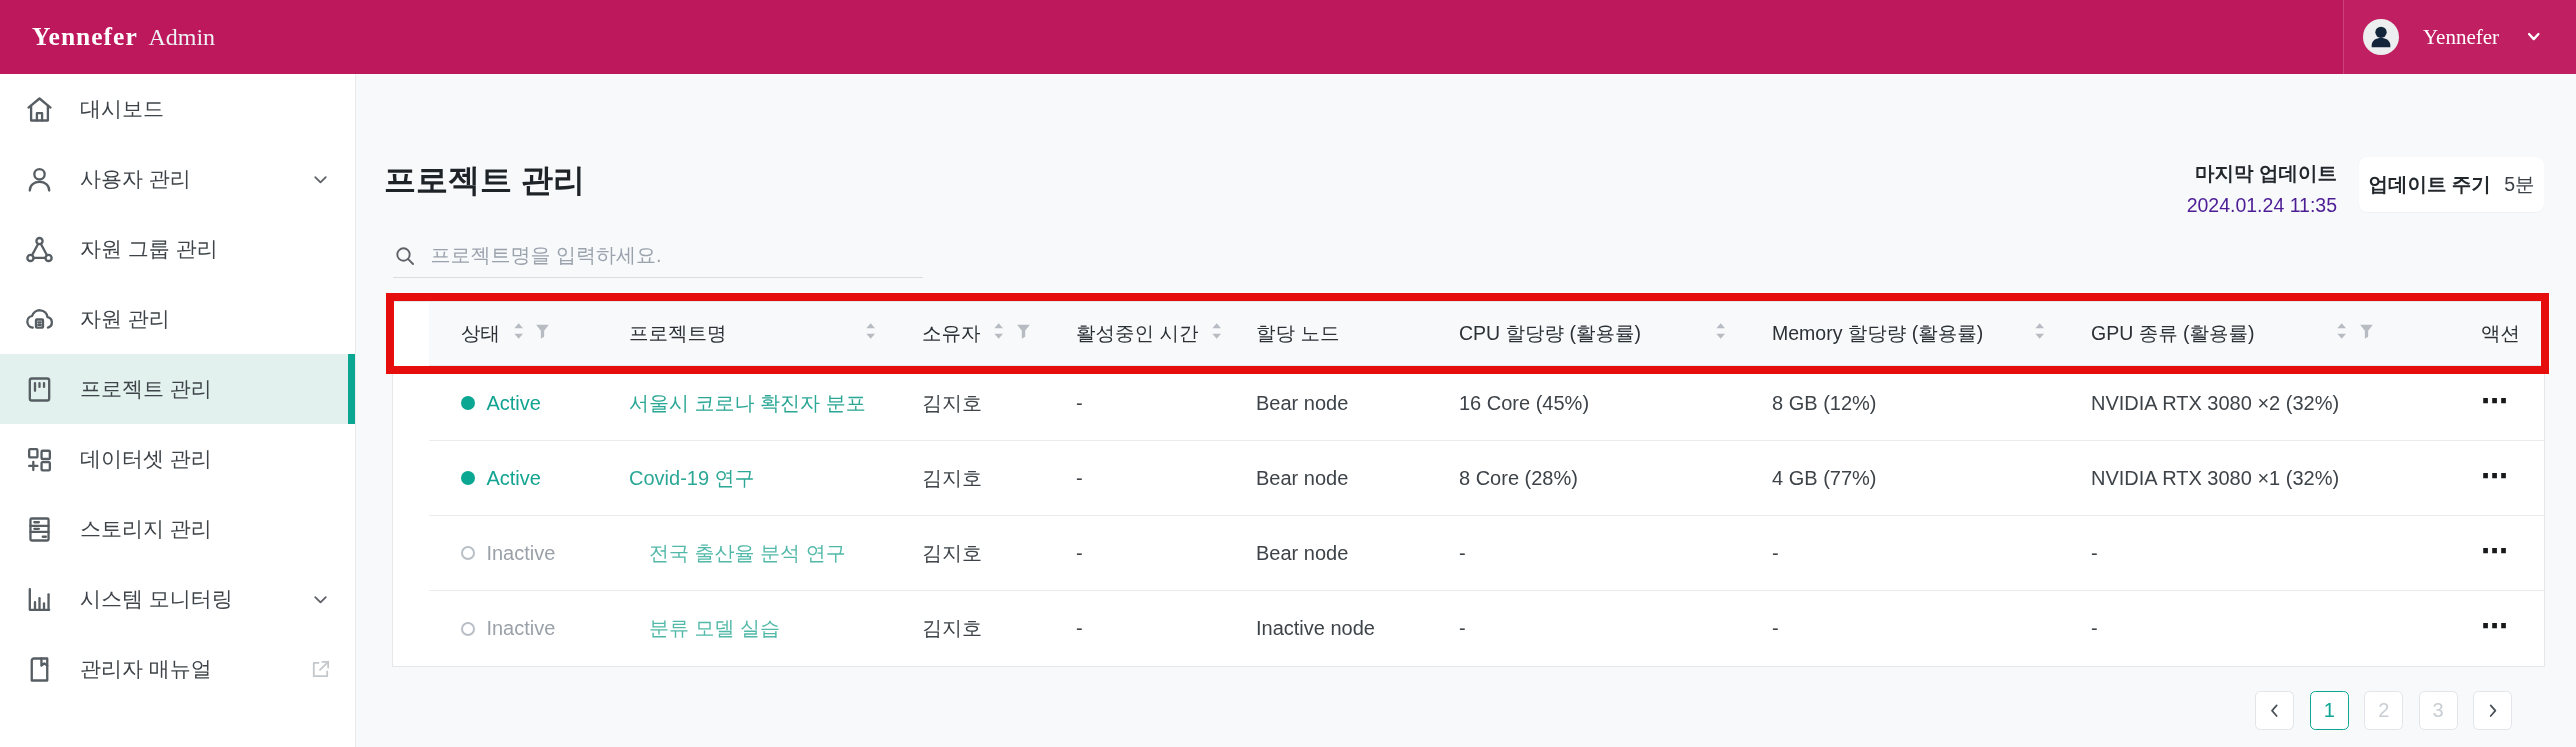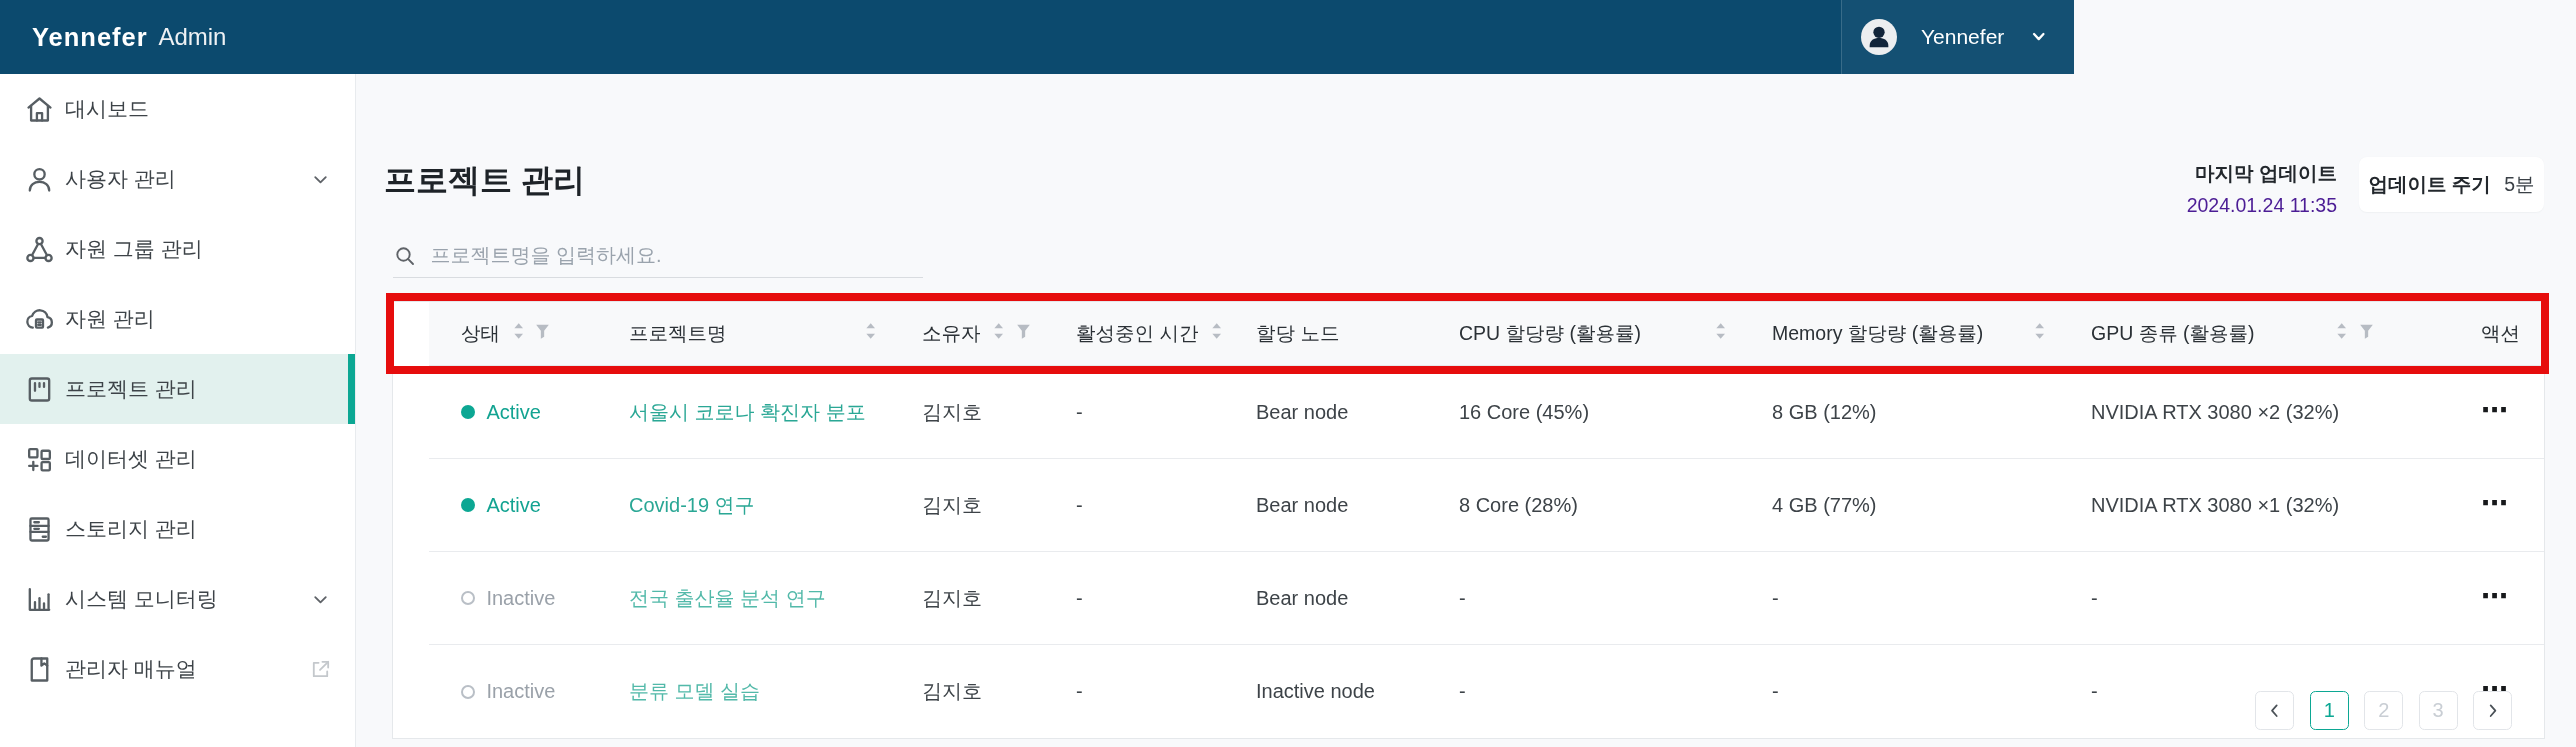--- a/index.html
+++ b/index.html
@@ -1,36 +1,36 @@
 <!DOCTYPE html>
 <html lang="ko" style="font-size:10.7px"><head>
 <meta charset="utf-8">
 <style>
   * { margin:0; padding:0; box-sizing:border-box; }
   html,body { width:2576px; height:747px; overflow:hidden;
     font-family:"Liberation Sans","DejaVu Sans",sans-serif; background:#f8f9fb; }
   body { position:relative; }
 
   
-  .topbar { position:absolute; left:0; top:0; width:2074px; height:74px; background:#0c4a6e; z-index:20; }
+  .topbar { position:absolute; left:0; top:0; width:2576px; height:74px; background:#be185d; z-index:20;font-family:Liberation Serif, serif; }
   .brand { position:absolute; left:32px; top:0; height:74px; display:flex; align-items:center; gap:10.7px; }
   .brand-bold { color:#ffffff; font-size:25.5px; font-weight:700; letter-spacing:1px; }
   .brand-light { color:#eef1f4; font-size:24px; font-weight:400; }
   .user-chip { position:absolute; right:0; top:0; height:74px; width:233px;
     border-left:0.7px solid rgba(255,255,255,.16); background:rgba(255,255,255,.035);
     display:flex; align-items:center; padding-left:19px; gap:24px; cursor:pointer; }
   .avatar { width:36px; height:36px; border-radius:50%; background:#eceef0;
     display:flex; align-items:center; justify-content:center; flex:none; }
   .user-name { color:#ffffff; font-size:21px; }
   .user-chevron { display:flex; }
 
   
   .sidebar { position:absolute; left:0; top:74px; width:356px; bottom:0; background:#ffffff;
     border-right:0.7px solid #e8ebee; z-index:10; }
-  .side-item { height:70px; display:flex; align-items:center; padding:0 23px 0 23px; gap:10px;
+  .side-item { height:70px; display:flex; align-items:center; padding:0 23px 0 23px; gap:25px;
     cursor:pointer; position:relative; color:#40464b; }
   .side-item .sicon { width:32px; height:32px; color:#575e63; flex:none;
     display:flex; align-items:center; justify-content:center; }
   .side-item .sicon svg { width:31px; height:31px; }
   .side-item .slabel { font-size:21px; flex:1; color:#3d4348; }
   .side-item.selected { background:#e2f1ee; }
   .side-item.selected::after { content:""; position:absolute; right:0; top:0; bottom:0; width:6.7px; background:#0ca793; }
   .side-extra { flex:none; display:flex; color:#5f6368; }
   .side-extra.ext { color:#c4c8cc; }
 
@@ -55,31 +55,31 @@
     flex:1; font-family:inherit; }
   .search input::placeholder { color:#9aa3ad; }
 
   
   .table-card { position:absolute; left:36px; top:227px; width:2153px; background:#ffffff;
     border:0.7px solid #e5e8eb;padding-left:36px; --cols:168px 293px 154px 180px 203px 313px 319px 390px auto; }
   .thead { display:grid; grid-template-columns:var(--cols); padding-left:32px; height:64px;
     align-items:center; background:#f8f9fa; border-bottom:0.7px solid #e6e9ec; }
   .th { display:flex; align-items:center; gap:10.7px; font-size:19.5px; color:#2b3136; padding-right:5.4px; }
   .th .icons { display:flex; align-items:center; gap:8px; }
-  .trow { display:grid; grid-template-columns:var(--cols); padding-left:32px; height:93px;
+  .trow { display:grid; grid-template-columns:var(--cols); padding-left:32px; height:75px;
     align-items:center; border-bottom:0.7px solid #e9ebee; font-size:20px; color:#3d4348; background:#fff; }
   .trow:last-child { border-bottom:none; }
   .cell { padding-right:6.7px; }
   .status { display:flex; align-items:center; gap:11.4px; }
   .dot { width:14px; height:14px; border-radius:50%; flex:none; }
   .dot.on { background:#0ca793; }
   .dot.off { border:2px solid #b9bfc6; background:transparent; }
   .stxt.on { color:#12a391; } .stxt.off { color:#9aa1a9; }
   .plink { cursor:pointer; }
-  .plink.on { color:#2aa795; } .plink.off { color:#52b9a9; }
+  .plink.on { color:#2aa795; } .plink.off { color:#52b9a9;margin-left:20px; }
   .action-btn { font-size:27px; font-weight:700; color:#17191b; letter-spacing:1.3px; cursor:pointer;
     line-height:0.5; display:inline-block; }
 
   .red-annotation { position:absolute; left:30px; top:219px; width:2163px; height:81px;
     border:8px solid #e60d0d; z-index:15; pointer-events:none; }
 
   
   .pagination { position:absolute; right:64px; top:617px; display:flex; gap:15.4px; }
   .pg { width:39px; height:39px; border:1.3px solid #e2e5e9; border-radius:5.4px; background:#ffffff;
     display:flex; align-items:center; justify-content:center; font-size:20px; color:#c9ced4; cursor:pointer; }

